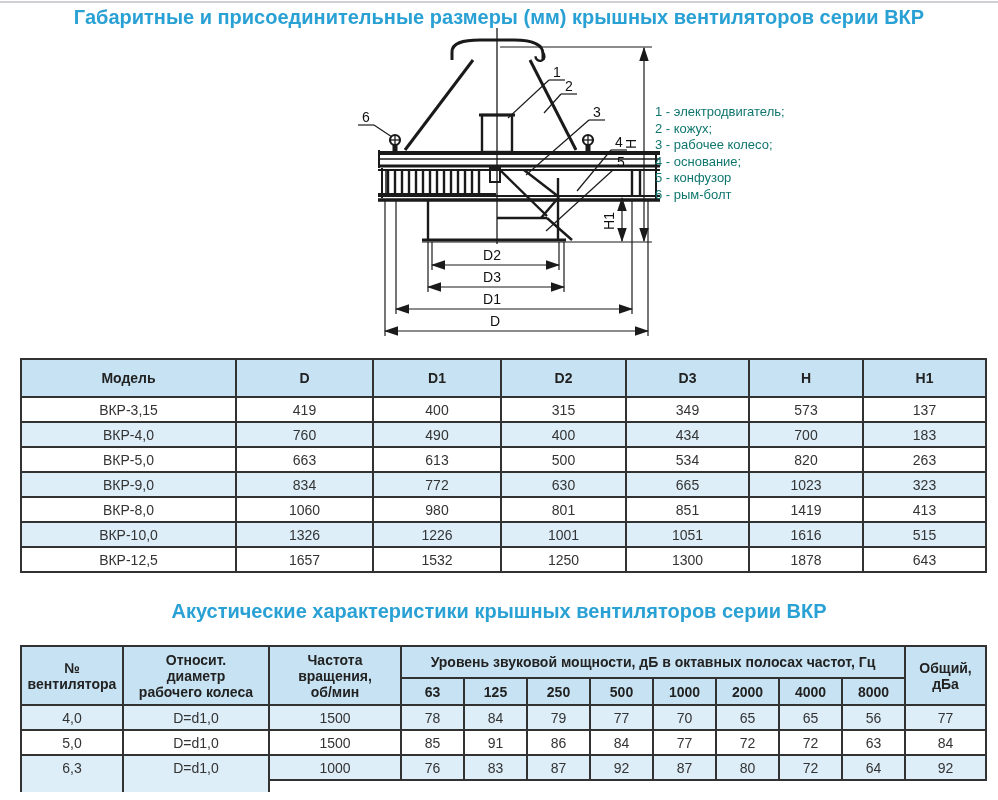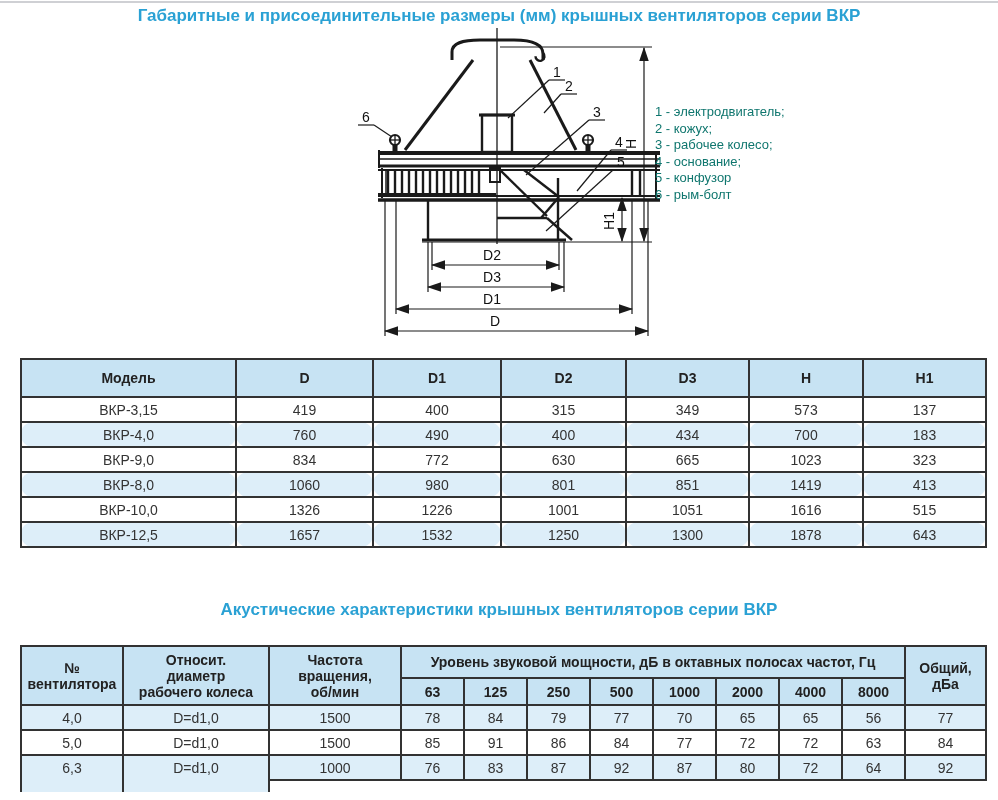--- a/index.html
+++ b/index.html
@@ -1,38 +1,38 @@
 <!DOCTYPE html>
 <html><head>
 <meta charset="utf-8">
 <style>
   html,body{margin:0;padding:0;background:#fff;}
   .page{position:relative;width:998px;height:800px;overflow:hidden;background:#ffffff;
         font-family:"Liberation Sans",sans-serif;color:#333;}
   .page *{box-sizing:border-box;}
   .top-rule{position:absolute;top:1px;left:0;width:998px;height:2px;background:#cfd0d4;}
   .title{position:absolute;left:0;right:0;margin:0;text-align:center;
-         font-weight:bold;font-size:17px;color:#2aa1d4;}
+         font-weight:bold;font-size:20px;color:#2aa1d4;}
   .t1{top:6px;}
   .t2{top:600px;}
 
   
   .diagram{position:absolute;left:340px;top:20px;width:470px;height:335px;}
   .legend{position:absolute;left:315px;top:84px;font-size:13px;line-height:16.5px;
           color:#0f766e;white-space:nowrap;}
   svg text{font-family:"Liberation Sans",sans-serif;font-size:14px;fill:#111;}
 
   
   table.tbl{position:absolute;left:20px;width:965px;border-collapse:collapse;
             table-layout:fixed;font-size:14px;text-align:center;}
   table.tbl th,table.tbl td{border:2px solid #323232;padding:0 4px;vertical-align:middle;}
   table.tbl th{background:#c7e3f3;font-weight:bold;color:#222;}
   #dims{top:358px;}
   #dims th{height:38px;}
-  #dims td{height:25px;border-radius:12px;}
+  #dims td{height:25px;}
   #dims tbody tr:nth-child(even) td{background:#ddeef9;}
   #acoustic{top:645px;}
   #acoustic thead tr:first-child th{height:32px;}
   #acoustic thead tr:last-child th{height:27px;}
   #acoustic td{height:25px;}
   #acoustic tbody.data tr:nth-child(odd) td{background:#ddeef9;}
   #acoustic tbody.data tr:last-child td:nth-child(-n+2){border-bottom:none;}
   #acoustic tbody.stub td{border:none;height:12px;background:#fff;}
   #acoustic tbody.stub td.s{background:#ddeef9;border-left:2px solid #323232;
         border-right:2px solid #323232;border-top:none;border-bottom:none;}
@@ -226,20 +226,29 @@
         <tr>
           <td>ВКР-4,0</td>
           <td>760</td>
           <td>490</td>
           <td>400</td>
           <td>434</td>
           <td>700</td>
           <td>183</td>
         </tr>
         <tr>
+          <td>ВКР-5,0</td>
+          <td>663</td>
+          <td>613</td>
+          <td>500</td>
+          <td>534</td>
+          <td>820</td>
+          <td>263</td>
+        </tr>
+        <tr>
           <td>ВКР-9,0</td>
           <td>834</td>
           <td>772</td>
           <td>630</td>
           <td>665</td>
           <td>1023</td>
           <td>323</td>
         </tr>
         <tr>
           <td>ВКР-8,0</td>

